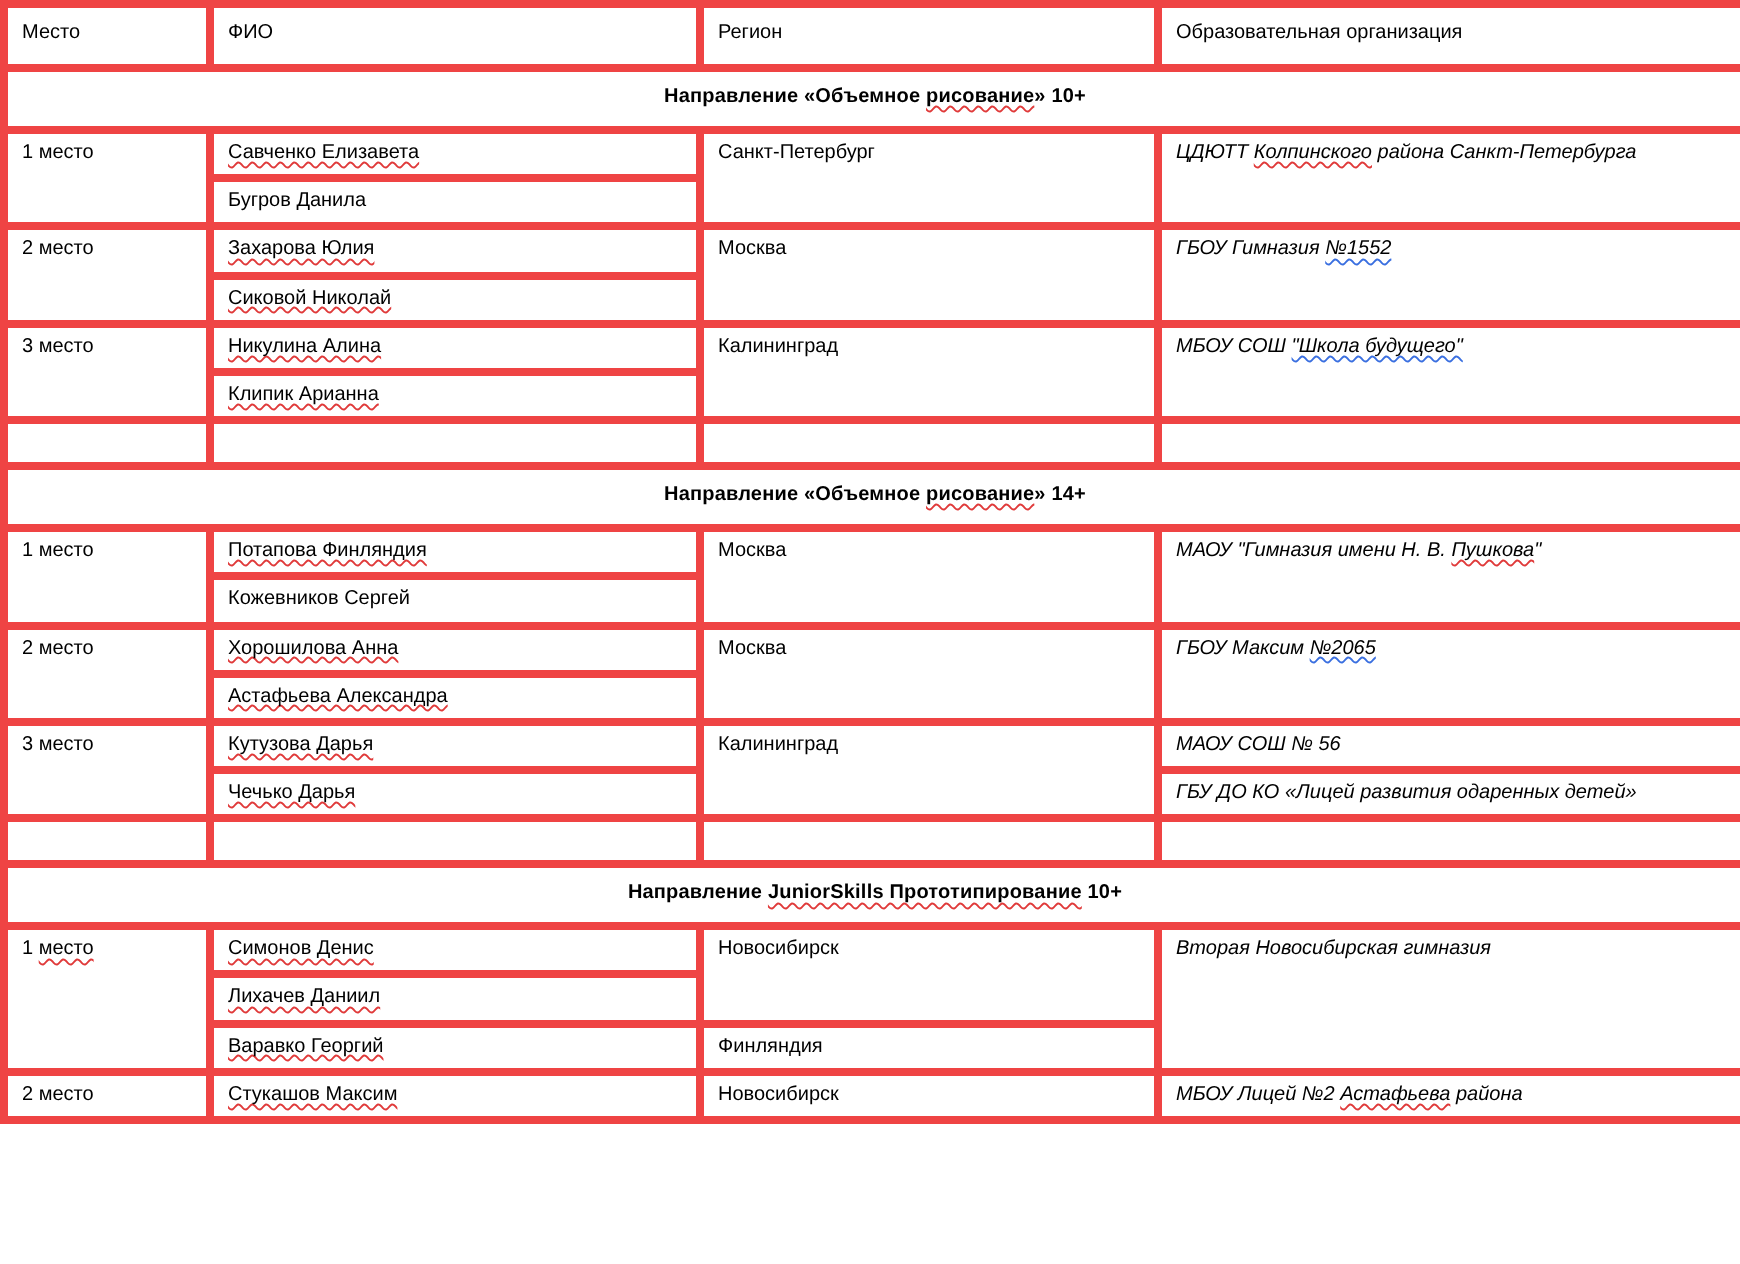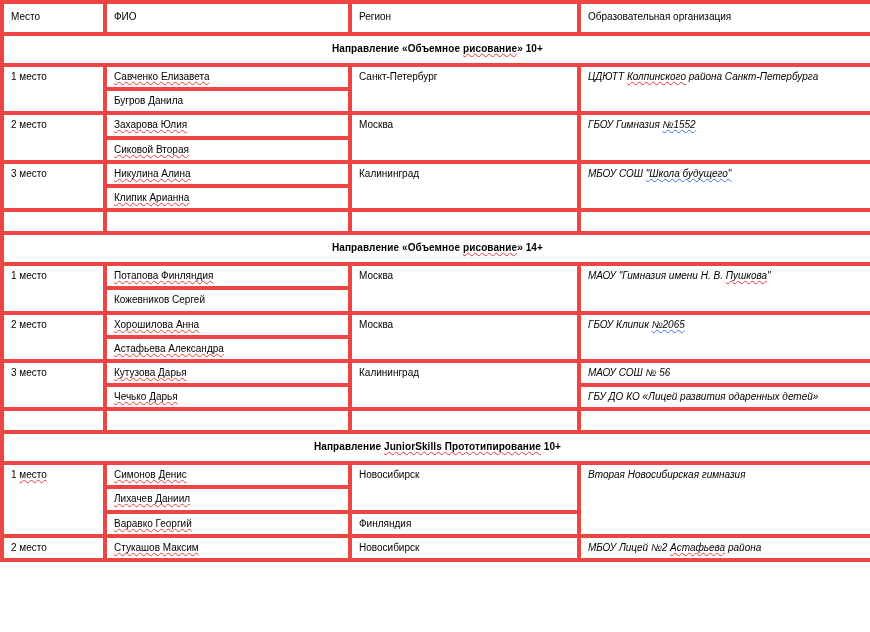--- a/index.html
+++ b/index.html
@@ -125,21 +125,21 @@
       <td class="name-cell">Бугров Данила</td>
     </tr>
 
     <tr>
       <td class="place-cell" rowspan="2">2 место</td>
       <td class="name-cell"><span class="sq">Захарова Юлия</span></td>
       <td class="region-cell" rowspan="2">Москва</td>
       <td class="org-cell" rowspan="2"><span>ГБОУ Гимназия </span><span class="sq-blue">№1552</span></td>
     </tr>
     <tr>
-      <td class="name-cell"><span class="sq">Сиковой Вторая</span></td>
+      <td class="name-cell"><span class="sq">Сиковой Николай</span></td>
     </tr>
 
     <tr>
       <td class="place-cell" rowspan="2">3 место</td>
       <td class="name-cell"><span class="sq">Никулина Алина</span></td>
       <td class="region-cell" rowspan="2">Калининград</td>
       <td class="org-cell" rowspan="2"><span>МБОУ СОШ </span><span class="sq-blue">"Школа будущего"</span></td>
     </tr>
     <tr>
       <td class="name-cell"><span class="sq">Клипик Арианна</span></td>
@@ -163,21 +163,21 @@
       <td class="org-cell justify-all" rowspan="2"><span>МАОУ "Гимназия имени Н. В. </span><span class="sq">Пушкова</span><span>"</span></td>
     </tr>
     <tr>
       <td class="name-cell">Кожевников Сергей</td>
     </tr>
 
     <tr>
       <td class="place-cell" rowspan="2">2 место</td>
       <td class="name-cell"><span class="sq">Хорошилова Анна</span></td>
       <td class="region-cell" rowspan="2">Москва</td>
-      <td class="org-cell" rowspan="2"><span>ГБОУ Клипик </span><span class="sq-blue">№2065</span></td>
+      <td class="org-cell" rowspan="2"><span>ГБОУ Максим </span><span class="sq-blue">№2065</span></td>
     </tr>
     <tr>
       <td class="name-cell"><span class="sq">Астафьева Александра</span></td>
     </tr>
 
     <tr>
       <td class="place-cell" rowspan="2">3 место</td>
       <td class="name-cell"><span class="sq">Кутузова Дарья</span></td>
       <td class="region-cell" rowspan="2">Калининград</td>
       <td class="org-cell">МАОУ СОШ № 56</td>

